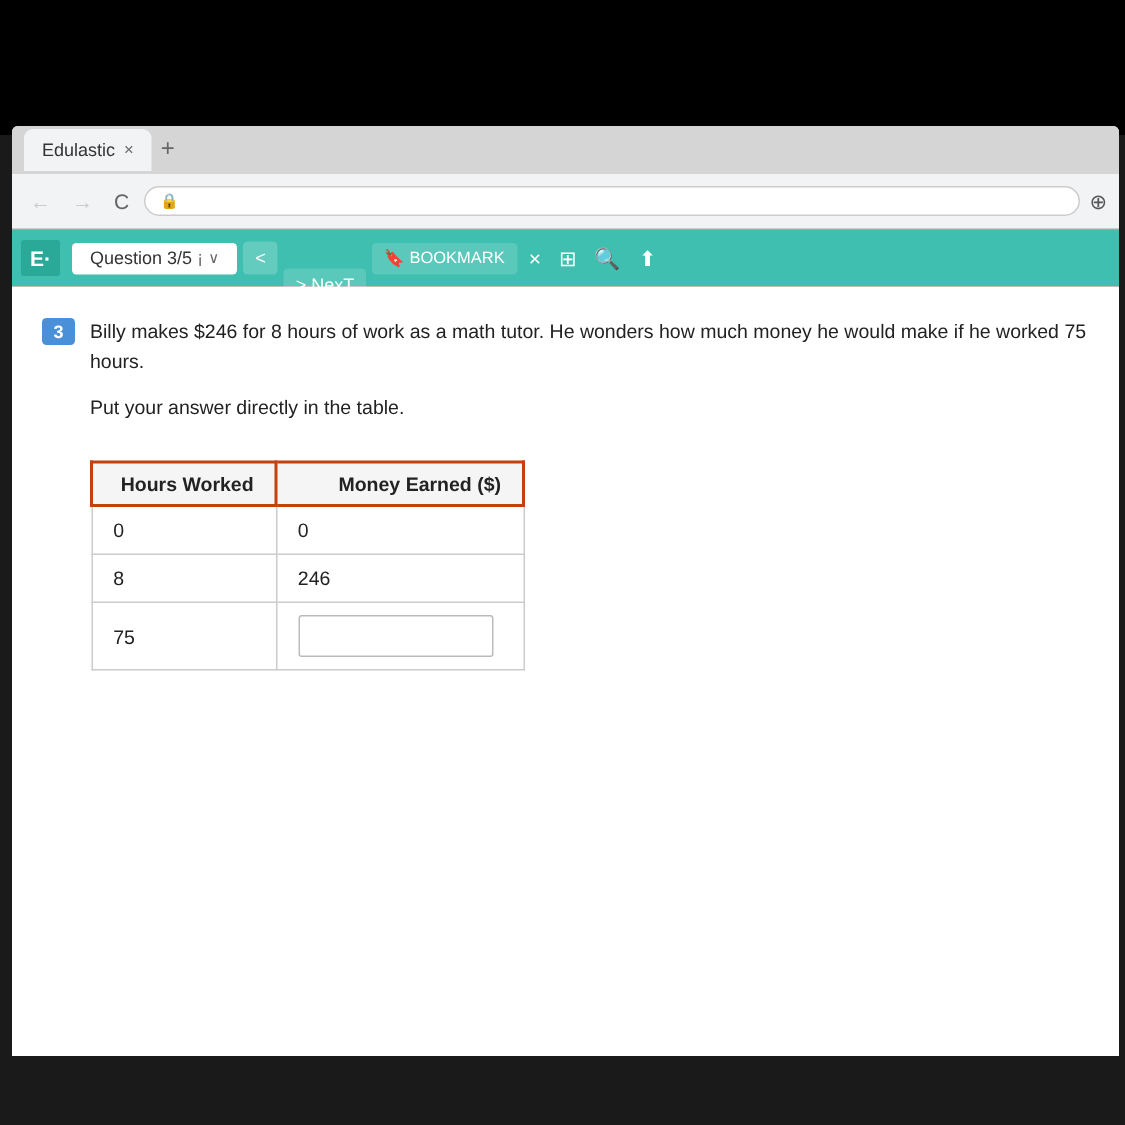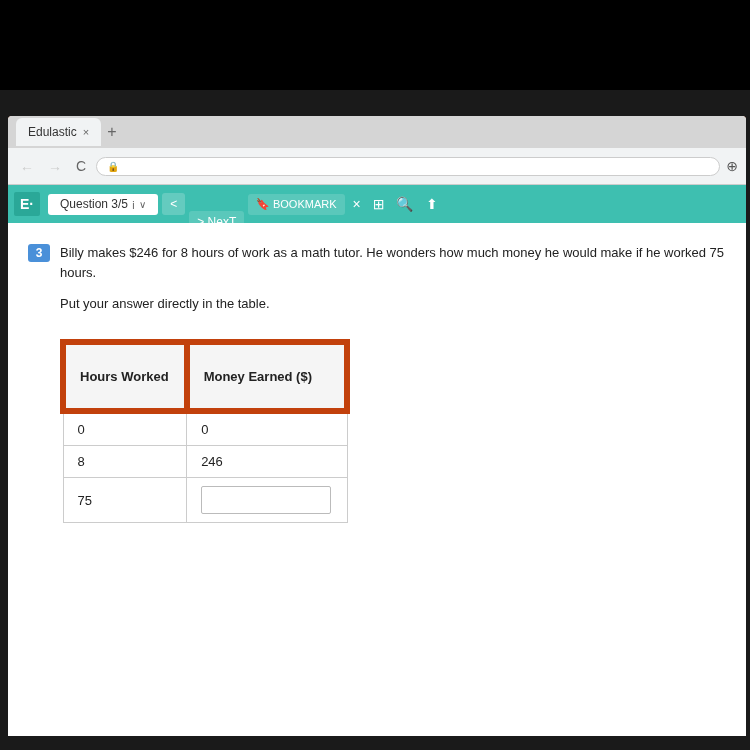--- a/index.html
+++ b/index.html
@@ -13,21 +13,21 @@
     .screen-outer {
       position: absolute;
       top: 90px;
       left: 0;
       width: 750px;
       height: 660px;
       background: #1a1a1a;
     }
     .browser-window {
       position: absolute;
-      top: 116px;
+      top: 84px;
       left: 8px;
       width: 738px;
       height: 620px;
       background: #c2410c;
       border-radius: 4px 4px 0 0;
       overflow: hidden;
     }
     
     .browser-chrome {
       background: #e8e8e8;
@@ -195,25 +195,25 @@
       margin-left: 32px;
     }
     
     .answer-table {
       margin-left: 32px;
       border-collapse: collapse;
       width: 290px;
     }
     .answer-table th {
       background: #f5f5f5;
-      border: 6px solid #c2410c;
-      padding: 24px 14px;
+      border: 2px solid #c2410c;
+      padding: 6px 14px;
       font-size: 13px;
       font-weight: 600;
-      text-align: left;
+      text-align: right;
       color: #222;
     }
     .answer-table td {
       border: 1px solid #ccc;
       padding: 8px 14px;
       font-size: 13px;
       color: #222;
       background: #fff;
     }
     .answer-input {

